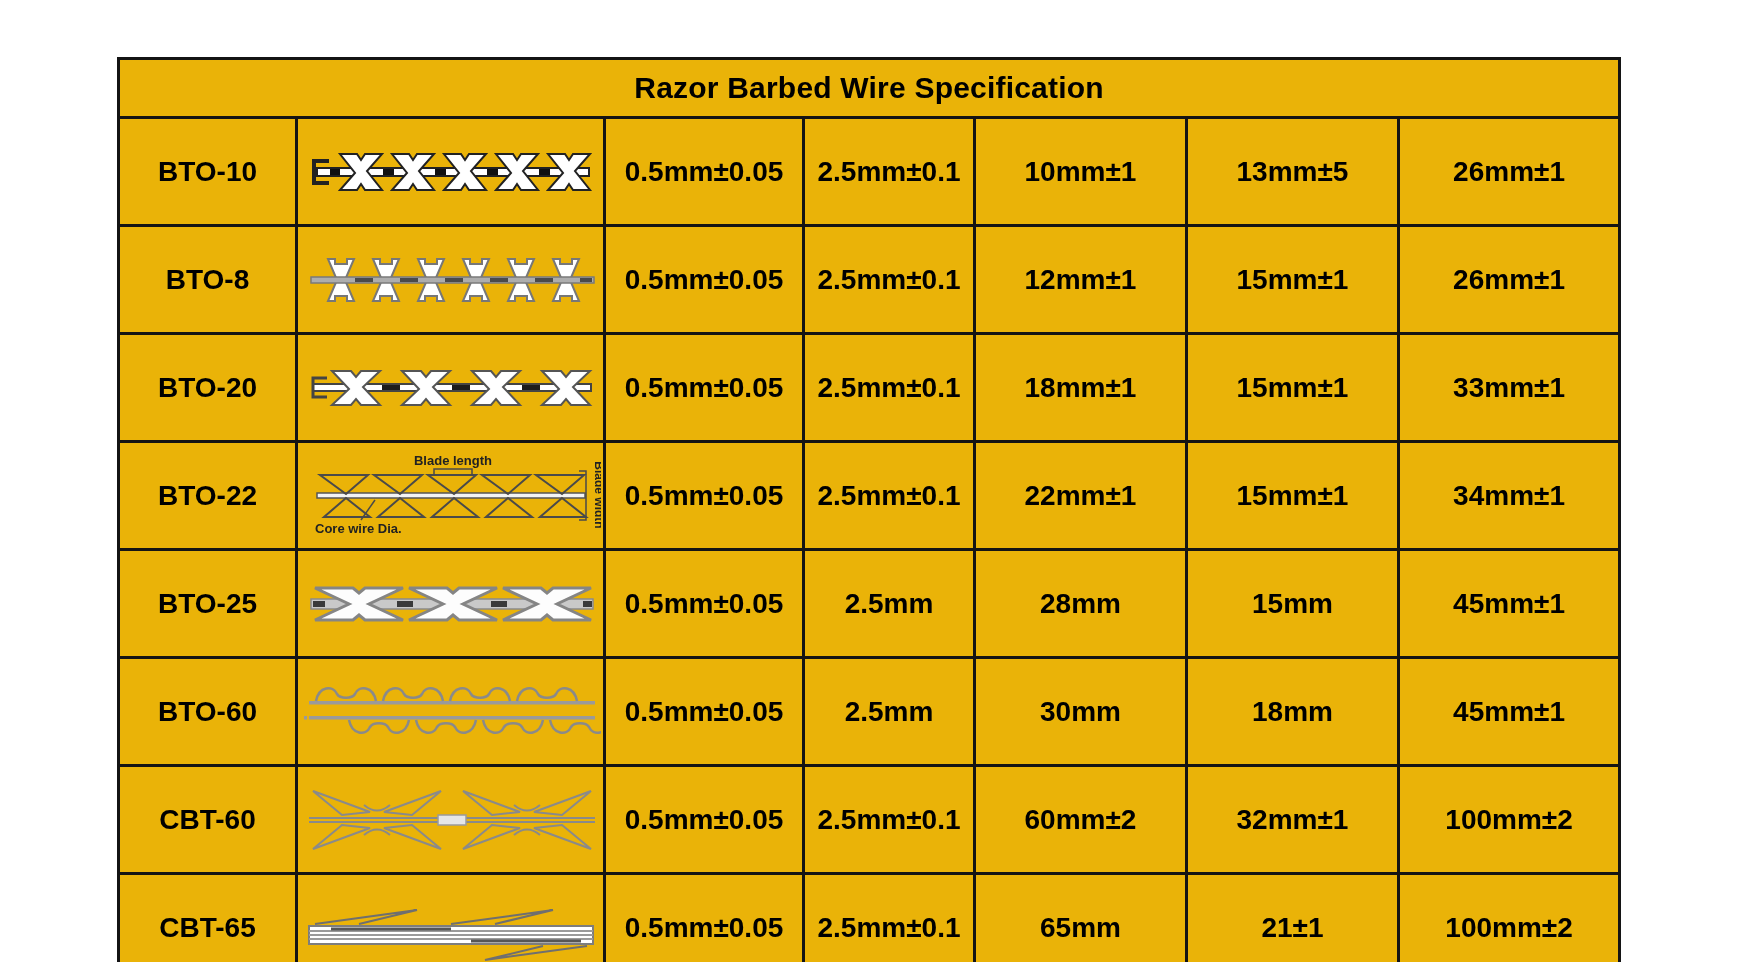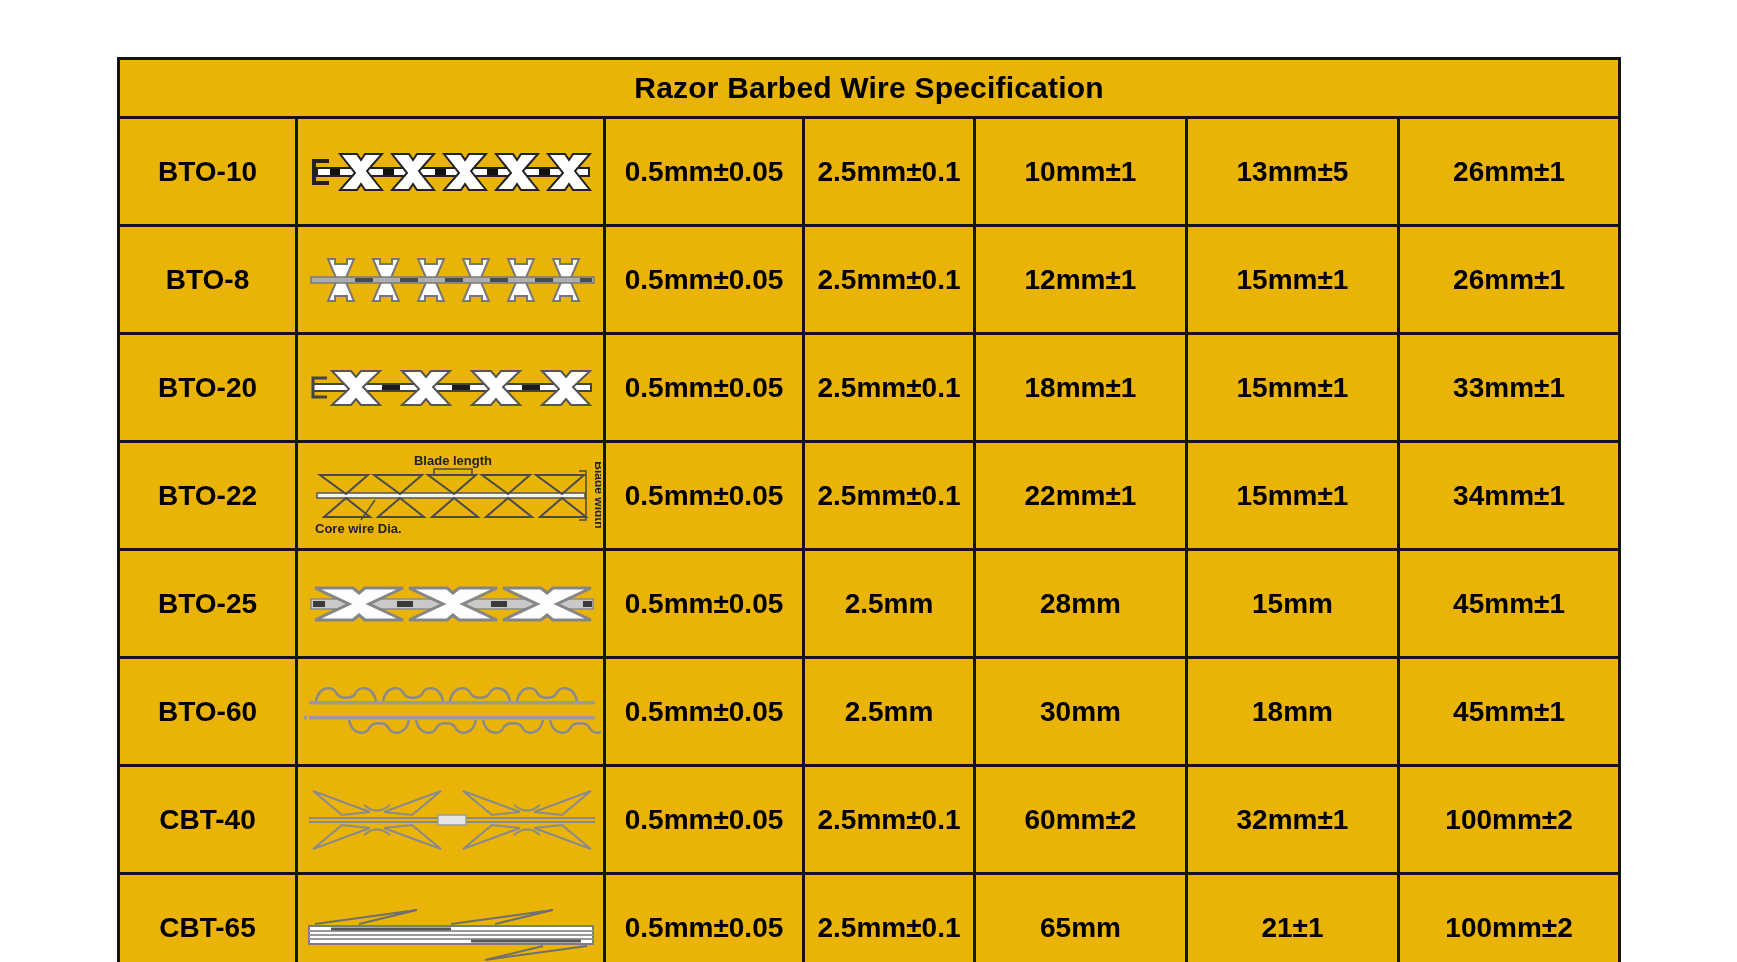--- a/index.html
+++ b/index.html
@@ -236,21 +236,21 @@
       </div>
         </td>
       <td>0.5mm±0.05</td>
       <td>2.5mm</td>
       <td>30mm</td>
       <td>18mm</td>
       <td>45mm±1</td>
     </tr>
 
     <tr>
-      <td>CBT-40</td>
+      <td>CBT-60</td>
       <td class="c-blade">
           <div class="bladewrap">
         <svg width="300" height="84" viewBox="0 0 300 84">
           <defs>
                 <g id="c60" fill="none">
             <path d="M-64,13 L-7,34 L-35,37 Z"></path>
                   <path d="M64,13 L7,34 L35,37 Z"></path>
             <path d="M-13,27 Q0,38 13,27"></path>
             <path d="M-64,71 L-7,50 L-35,47 Z"></path>
                   <path d="M64,71 L7,50 L35,47 Z"></path>

